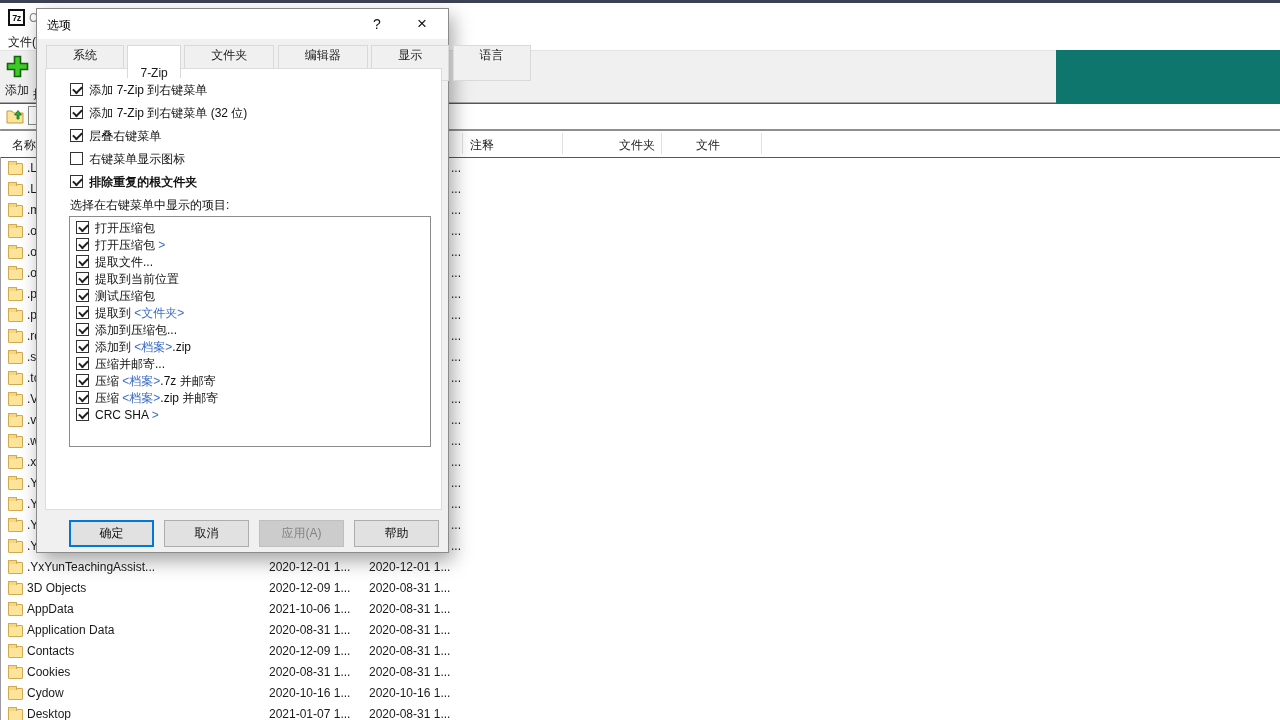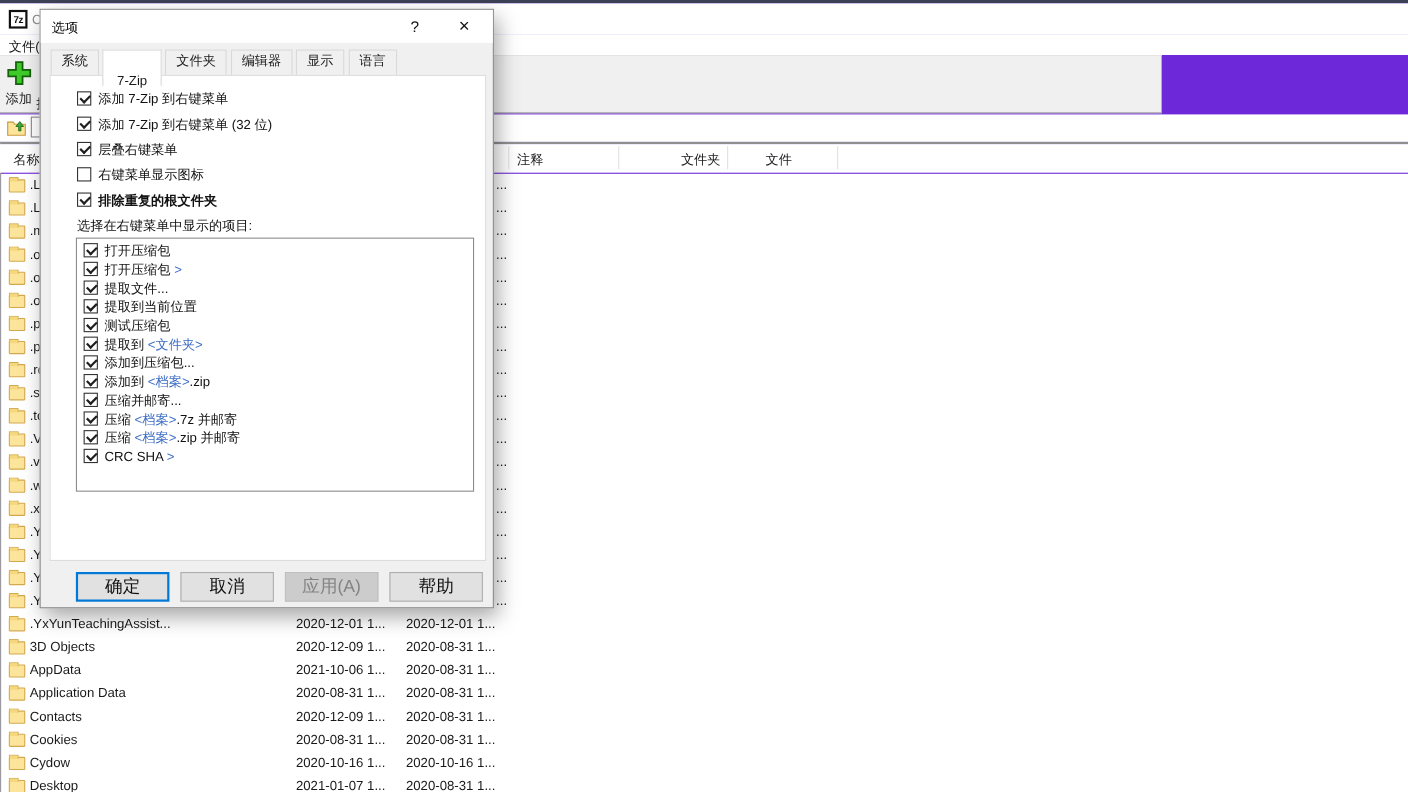--- a/index.html
+++ b/index.html
@@ -1,18 +1,18 @@
 <!DOCTYPE html>
 <html style="--accent: #0078d7; --item_accent: #3b6cc5; --navy: #3d4156; --folder_fill: #fce49b; --folder_border: #d3a94f; --add_green: #3ecb28;"><head>
 <meta charset="utf-8">
 <style>
   * { box-sizing: border-box; margin: 0; padding: 0; }
   html,body { width:1280px; height:720px; overflow:hidden; background:#fff;
               font-family:"Liberation Sans", sans-serif; }
-  .screen { position:relative; width:1280px; height:720px; background:#6d28d9; }
+  .screen { position:relative; width:1280px; height:720px; background:#0f766e; }
 
   
   .topstrip { position:absolute; left:0; top:0; width:1280px; height:3px; background:var(--navy,#3d4156); }
   .titlebar { position:absolute; left:0; top:3px; width:1280px; height:28px; background:#fff; }
   .appicon { position:absolute; left:8px; top:6px; width:17px; height:17px; background:#fff;
              border:2px solid #111; font-size:9px; font-weight:bold; color:#111;
              display:flex; align-items:center; justify-content:center; letter-spacing:-0.5px; }
   .wintitle { position:absolute; left:29px; top:8px; font-size:12px; color:#8b8b8b; }
   .menubar { position:absolute; left:0; top:31px; width:1280px; height:19px; background:#fff; }
   .menu-file { position:absolute; left:8px; top:3px; font-size:12px; color:#1a1a1a; }
@@ -58,21 +58,21 @@
             border:1px solid #8a8a8a; box-shadow:4px 8px 18px rgba(0,0,0,0.35); z-index:10; }
   .dlg-title { position:absolute; left:0; top:0; width:100%; height:30px; background:#fff; }
   .dlg-title .dtext { position:absolute; left:10px; top:8px; font-size:12px; color:#000; }
   .dlg-help { position:absolute; left:328px; top:4px; width:24px; height:22px; font-size:14px; color:#111;
               display:flex; align-items:center; justify-content:center; }
   .dlg-close { position:absolute; left:370px; top:2px; width:30px; height:26px; font-size:17px; color:#111;
                display:flex; align-items:center; justify-content:center; }
 
   .tabs { position:absolute; left:9px; top:36px; height:24px; white-space:nowrap; }
   .tab { position:relative; display:inline-block; vertical-align:top; margin-top:0; margin-right:-1px;
-         height:36px; line-height:18px; padding:0 9px; font-size:12px; color:#1a1a1a;
+         height:36px; line-height:18px; padding:0 26px; font-size:12px; color:#1a1a1a;
          background:#f0f0f0; border:1px solid #d9d9d9; z-index:2; }
   .tab.active { margin-top:0; height:24px; line-height:22px; padding:16px 12px; background:#fff;
                 border-bottom:none; z-index:4; }
   .page { position:absolute; left:8px; top:59px; width:397px; height:442px; background:#fff;
           border:1px solid #dcdcdc; z-index:3; }
 
   .cb { position:relative; display:inline-block; width:13px; height:13px; background:#fff;
         border:1px solid #333; vertical-align:-2px; }
   .cb.checked::after { content:""; position:absolute; left:2px; top:2px; width:7px; height:4px;
         border-left:2px solid #1f1f1f; border-bottom:2px solid #1f1f1f; transform:rotate(-45deg); }
@@ -83,21 +83,21 @@
   .opts label:nth-of-type(3){ top:59px; } .opts label:nth-of-type(4){ top:82px; }
   .opts label:nth-of-type(5){ top:105px;font-weight:bold; }
   .list-label { position:absolute; left:24px; top:128px; font-size:12px; color:#111; }
   .listbox { position:absolute; left:23px; top:147px; width:362px; height:231px; background:#fff;
              border:1px solid #8c8c8c; padding:3px 0 0 6px; overflow:hidden; }
   .menu-item { height:17px; line-height:16px; font-size:12px; color:#111; white-space:nowrap; }
   .menu-item .cb { margin-right:6px; }
   .seg.accent { color:var(--item_accent,#3b6cc5); }
 
   .btnrow { position:absolute; left:32px; top:511px; display:flex; gap:10px; }
-  .btn { width:85px; height:27px; background:#e1e1e1; border:1px solid #adadad; font-size:16px;
+  .btn { width:85px; height:27px; background:#e1e1e1; border:1px solid #adadad; font-size:12px;
          color:#111; display:flex; align-items:center; justify-content:center;
          font-family:"Liberation Sans", sans-serif; }
   .btn.focus { border:2px solid var(--accent,#0078d7); }
   .btn.disabled { background:#cccccc; border-color:#bfbfbf; color:#838383; }
 </style>
 </head>
 <body>
 
 <div class="screen">
 

